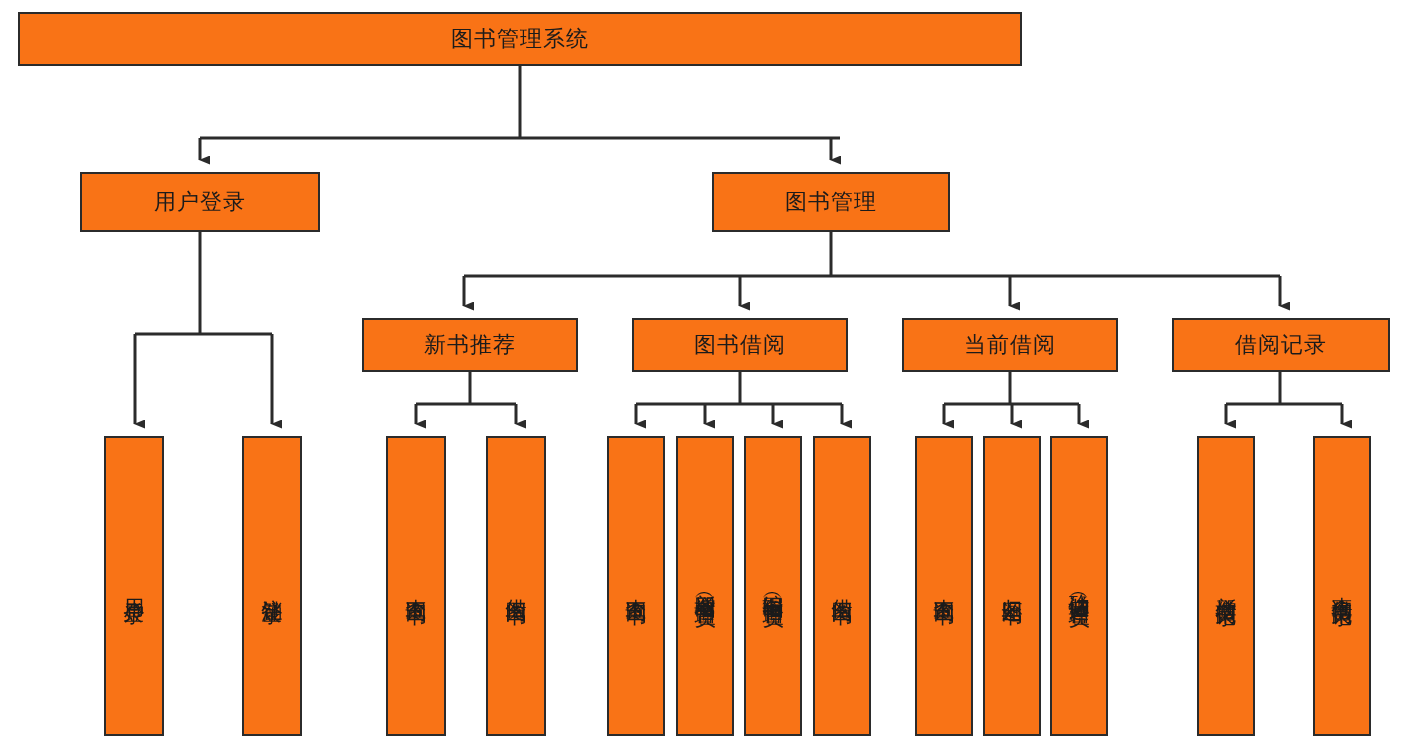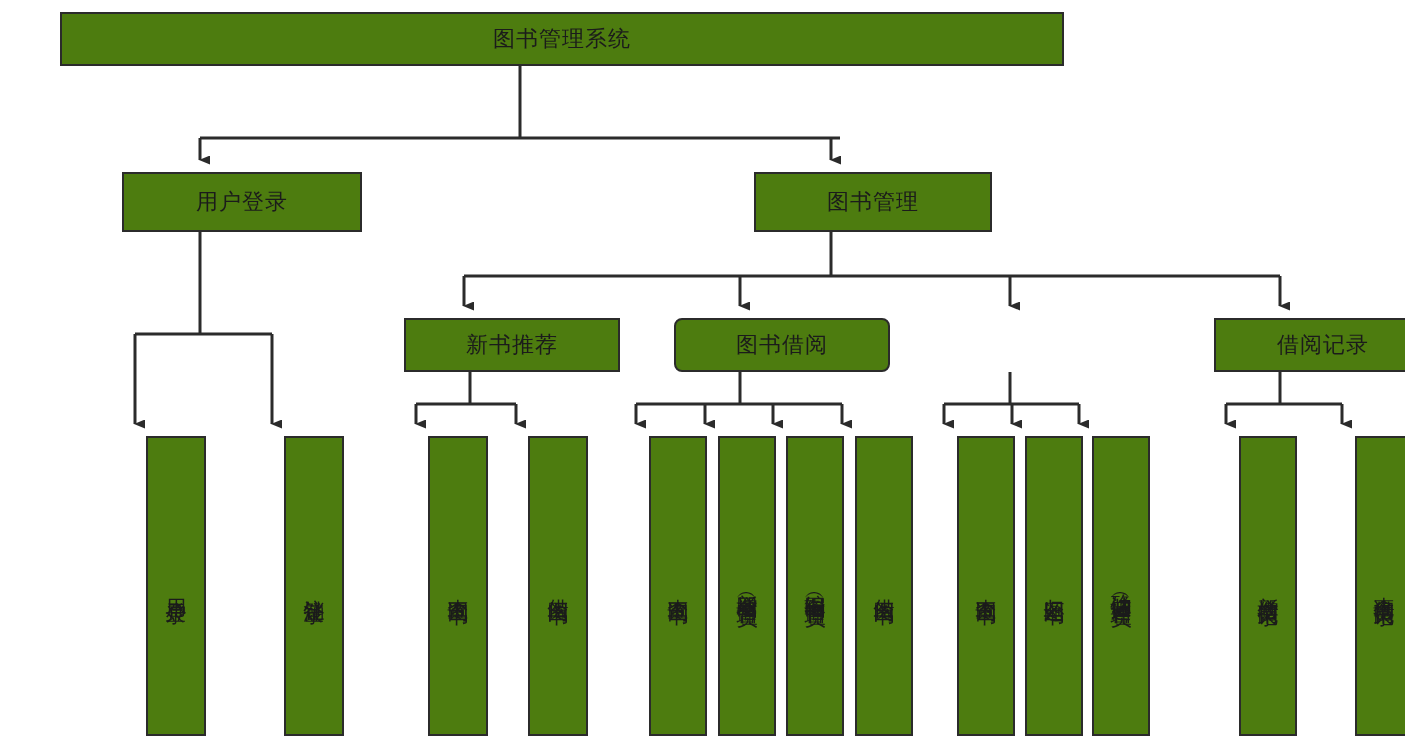--- a/index.html
+++ b/index.html
@@ -22,27 +22,26 @@
     position: absolute;
     left: 0;
     top: 0;
     width: 1405px;
     height: 747px;
     pointer-events: none;
   }
   .node {
     position: absolute;
     box-sizing: border-box;
-    background: #4d7c0f;
+    background: #f97316;
     border: 2px solid #2b2b2b;
     display: flex;
     align-items: center;
     justify-content: center;
     color: #1b1b1b;
-    margin-left: 42px;
   }
   .node .label {
     display: block;
     text-align: center;
     line-height: 1.18;
     white-space: nowrap;
   }
   
   .node.h .label {
     font-size: 22px;
@@ -138,22 +137,25 @@
   <div class="node h" style="left:80px; top:172px; width:240px; height:60px;">
     <span class="label">用户登录</span>
   </div>
   <div class="node h" style="left:712px; top:172px; width:238px; height:60px;">
     <span class="label">图书管理</span>
   </div>
 
   <div class="node h" style="left:362px; top:318px; width:216px; height:54px;">
     <span class="label">新书推荐</span>
   </div>
-  <div class="node h" style="left:632px; top:318px; width:216px; height:54px;border-radius:8px;">
+  <div class="node h" style="left:632px; top:318px; width:216px; height:54px;">
     <span class="label">图书借阅</span>
+  </div>
+  <div class="node h" style="left:902px; top:318px; width:216px; height:54px;">
+    <span class="label">当前借阅</span>
   </div>
   <div class="node h" style="left:1172px; top:318px; width:218px; height:54px;">
     <span class="label">借阅记录</span>
   </div>
 
   <div class="node v" style="left:104px; top:436px; width:60px; height:300px;">
     <span class="label">用户登录</span>
   </div>
   <div class="node v" style="left:242px; top:436px; width:60px; height:300px;">
     <span class="label">注销登录</span>

